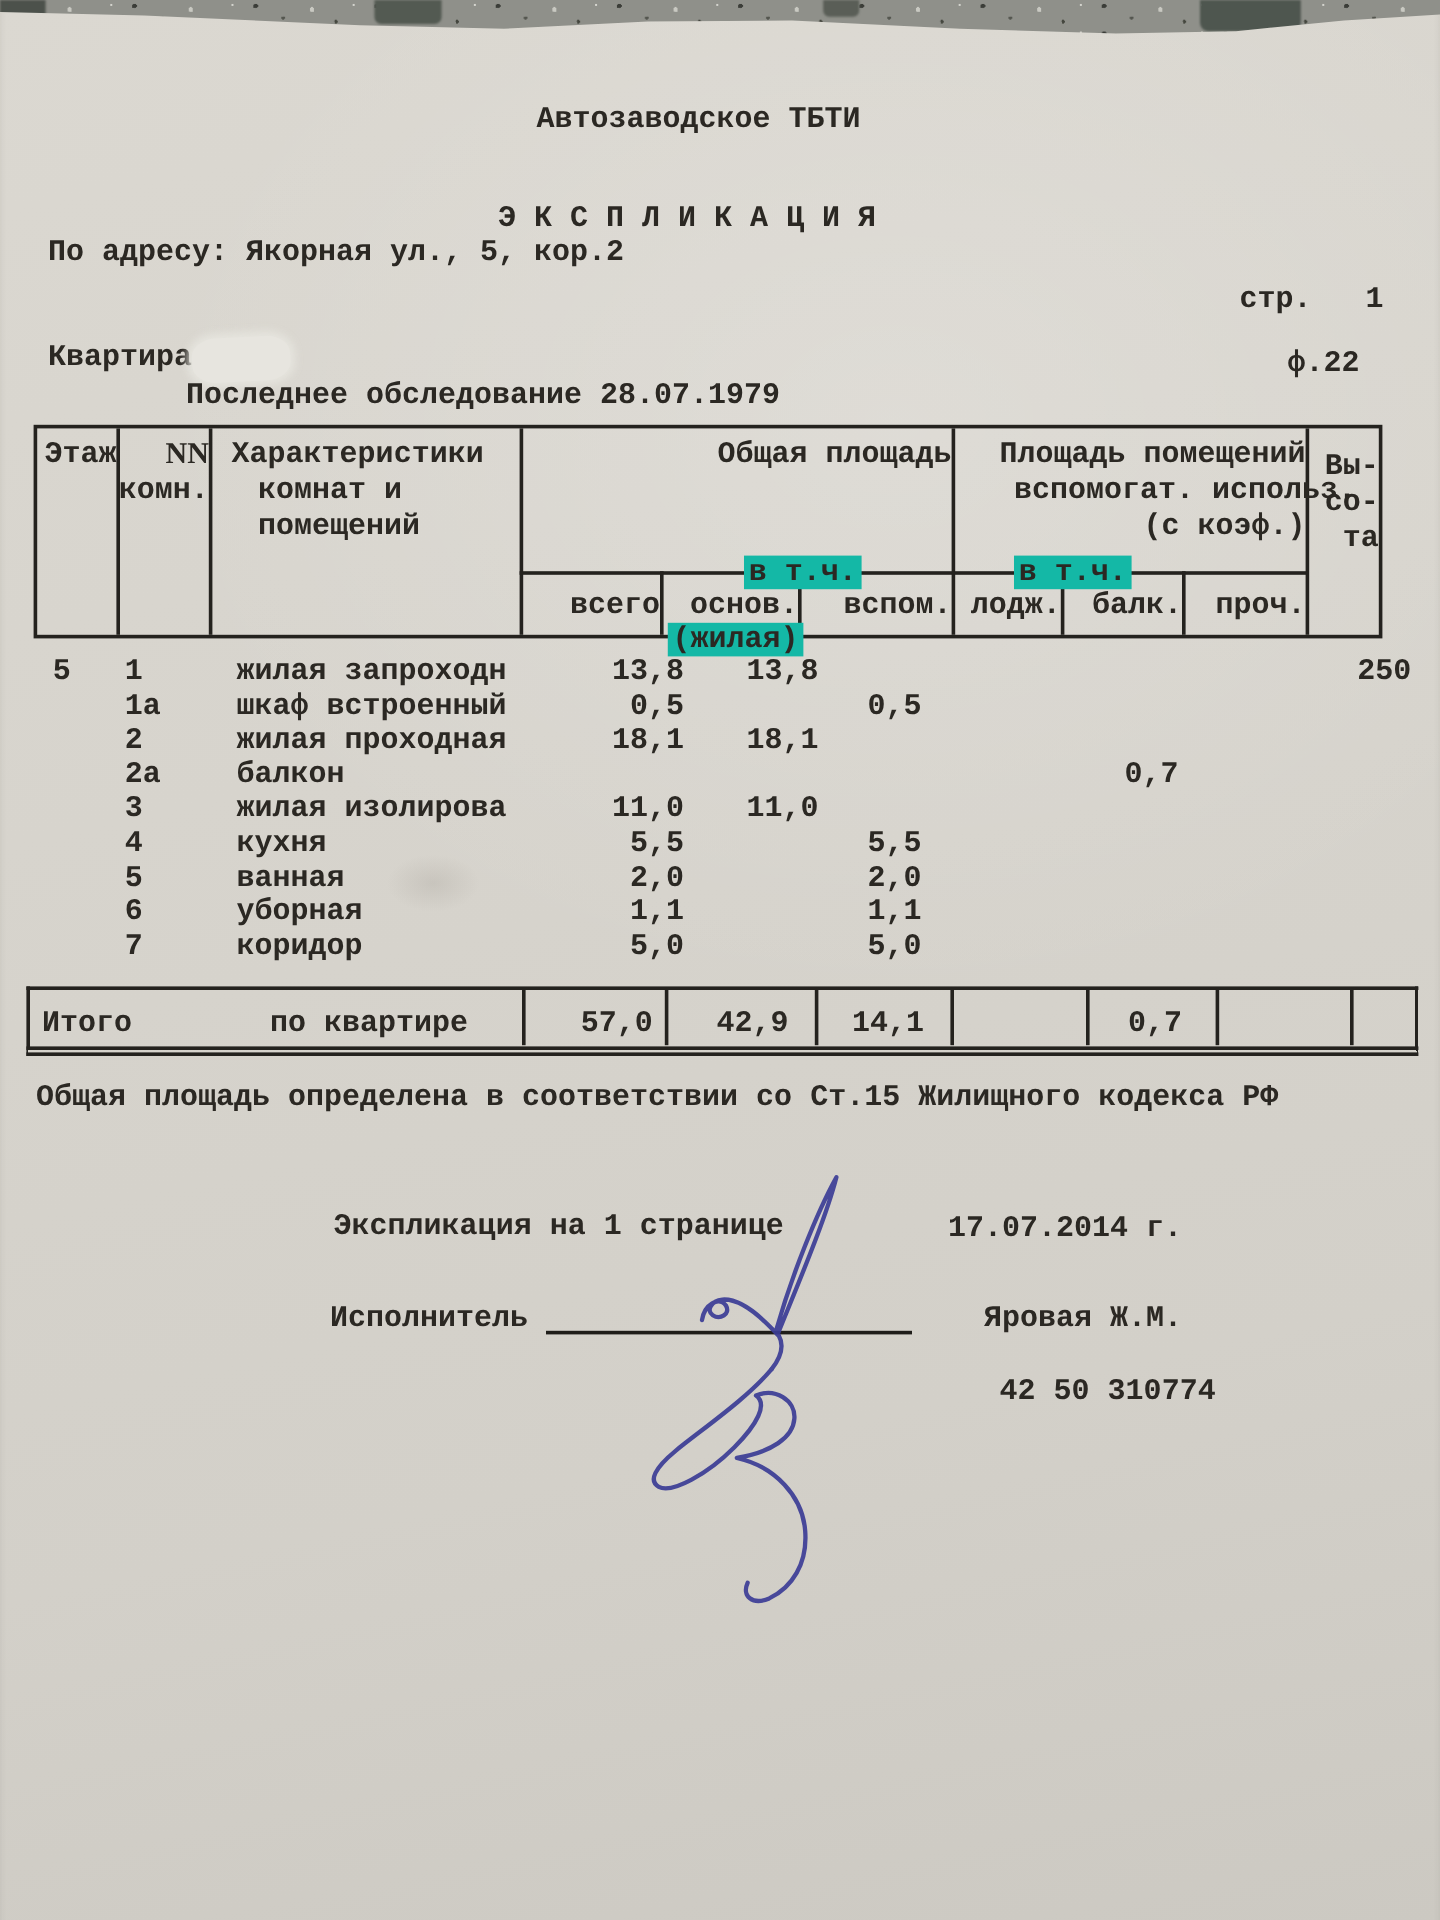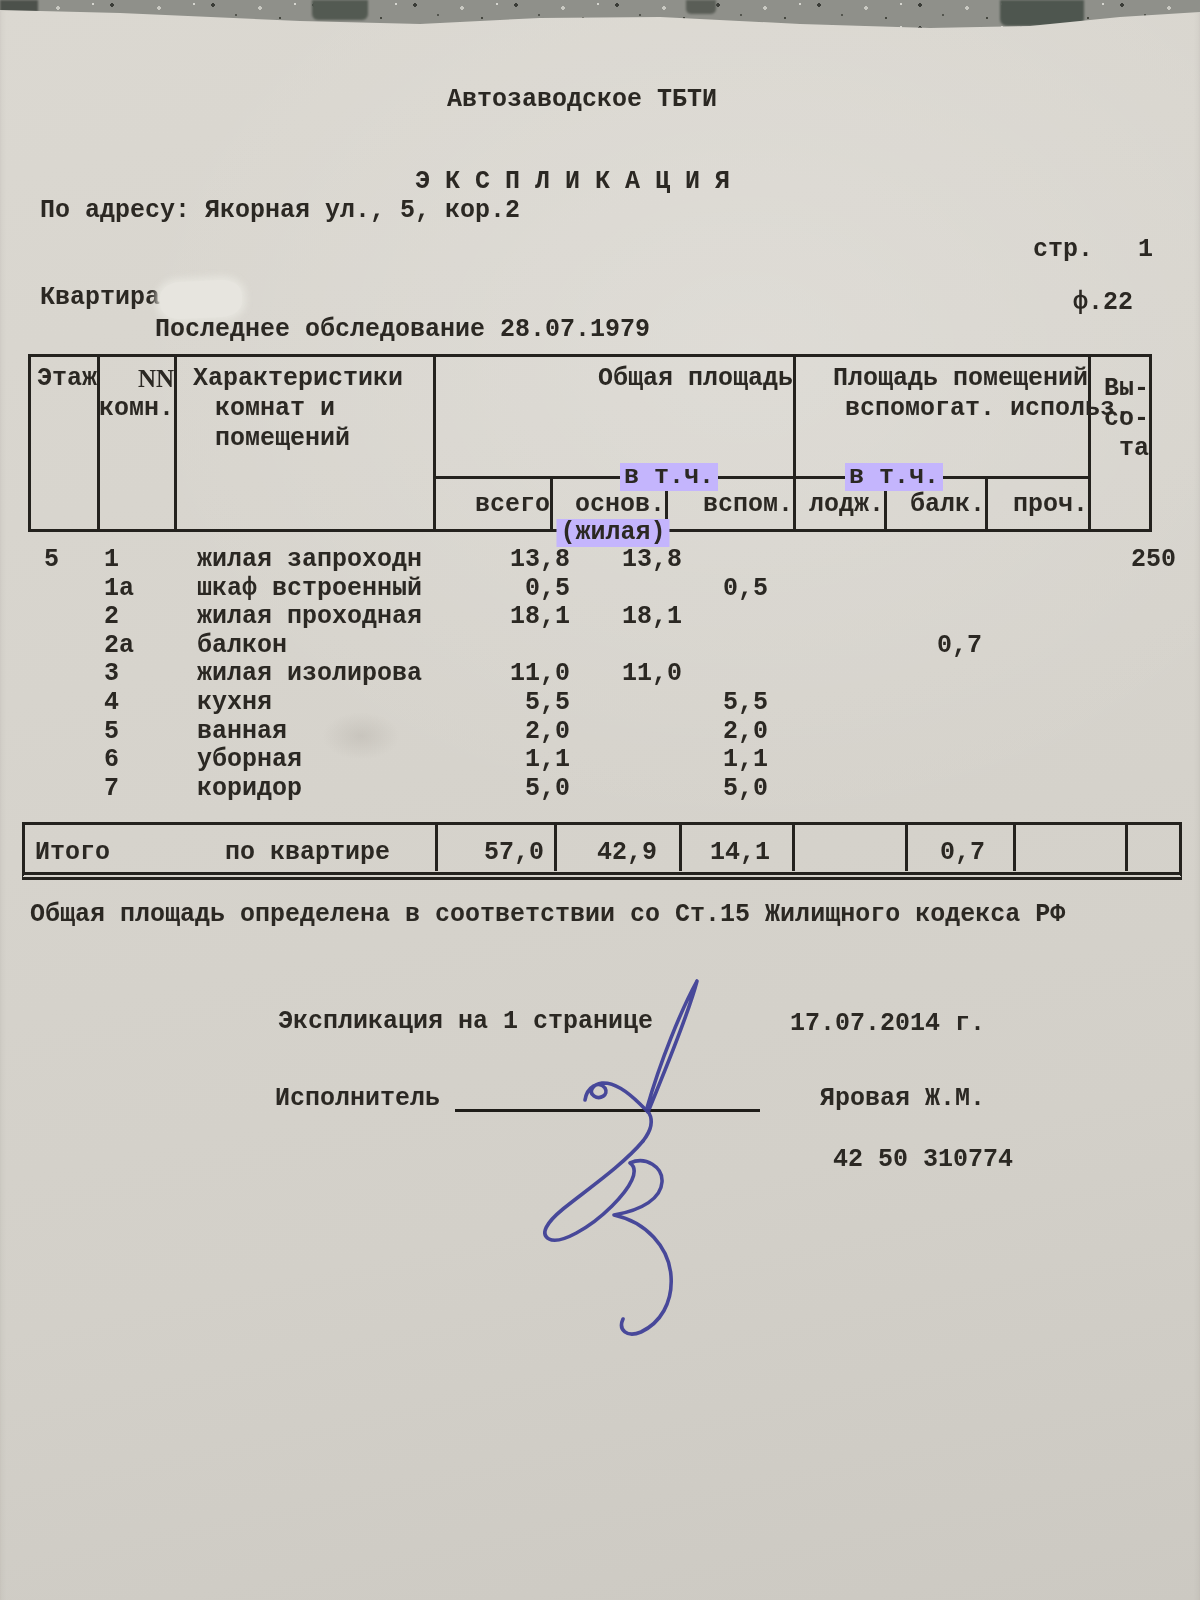--- a/index.html
+++ b/index.html
@@ -37,21 +37,21 @@
     border-radius:20px/15px;box-shadow:0 0 7px 4px rgba(231,229,223,.9);transform:rotate(-3deg);}
   
   .hbox{position:absolute;left:28px;top:354px;width:1124px;height:178px;
     border:3px solid #24221e;box-sizing:border-box;}
   .vl{position:absolute;width:2.5px;background:#24221e;top:0;}
   .vl.full{height:172px;}
   .vl.sub{top:119px;height:53px;}
   .hl{position:absolute;height:2.5px;background:#24221e;}
   .hcell{position:absolute;font-size:25px;line-height:28px;white-space:pre;}
   .ctr{text-align:right;}
-  .online{background:#c4b5fd;padding:0 4px;font-family:Liberation Mono, monospace;}
+  .online{background:#14b8a6;padding:0 4px;font-family:Liberation Mono, monospace;}
   
   .tbox{position:absolute;left:22px;top:822px;width:1160px;height:58px;box-sizing:border-box;
     border-top:3.5px solid #24221e;border-left:3px solid #24221e;border-right:3px solid #24221e;
     border-bottom:8px double #24221e;}
   .tbox .vl{height:46px;}
   
   .rows{position:absolute;left:0;top:546px;width:1200px;}
   .drow{position:relative;height:28.6px;}
   .drow span{position:absolute;top:0;font-size:25px;line-height:27px;white-space:pre;}
   .c-floor{left:44px;}  .c-n{left:104px;}  .c-name{left:197px;}
@@ -95,20 +95,21 @@
 
   <div class="hcell ctr" style="left:0;top:8px;width:66px;">Этаж</div>
   <div class="hcell ctr" style="left:66px;top:8px;width:77px;font-family:Liberation Serif, serif;">NN</div>
   <div class="hcell ctr" style="left:66px;top:38px;width:77px;">комн.</div>
   <div class="hcell" style="left:162px;top:8px;">Характеристики</div>
   <div class="hcell" style="left:184px;top:38px;">комнат и</div>
   <div class="hcell" style="left:184px;top:68px;">помещений</div>
   <div class="hcell ctr" style="left:402px;top:8px;width:360px;">Общая площадь</div>
   <div class="hcell ctr" style="left:762px;top:8px;width:295px;">Площадь помещений</div>
   <div class="hcell ctr" style="left:804px;top:38px;width:295px;">вспомогат. использ.</div>
+  <div class="hcell ctr" style="left:762px;top:68px;width:295px;">(с коэф.)</div>
   <div class="hcell ctr" style="left:1057px;top:18px;width:61px;">Вы-</div>
   <div class="hcell ctr" style="left:1057px;top:48px;width:61px;">со-</div>
   <div class="hcell ctr" style="left:1057px;top:78px;width:61px;">та</div>
 
   <div class="hcell online" style="left:638px;top:106px;transform:translateX(-50%);">в т.ч.</div>
   <div class="hcell online" style="left:863px;top:106px;transform:translateX(-50%);">в т.ч.</div>
 
   <div class="hcell ctr" style="left:402px;top:134px;width:117px;">всего</div>
   <div class="hcell ctr" style="left:519px;top:134px;width:115px;">основ.</div>
   <div class="hcell ctr" style="left:634px;top:134px;width:128px;">вспом.</div>

